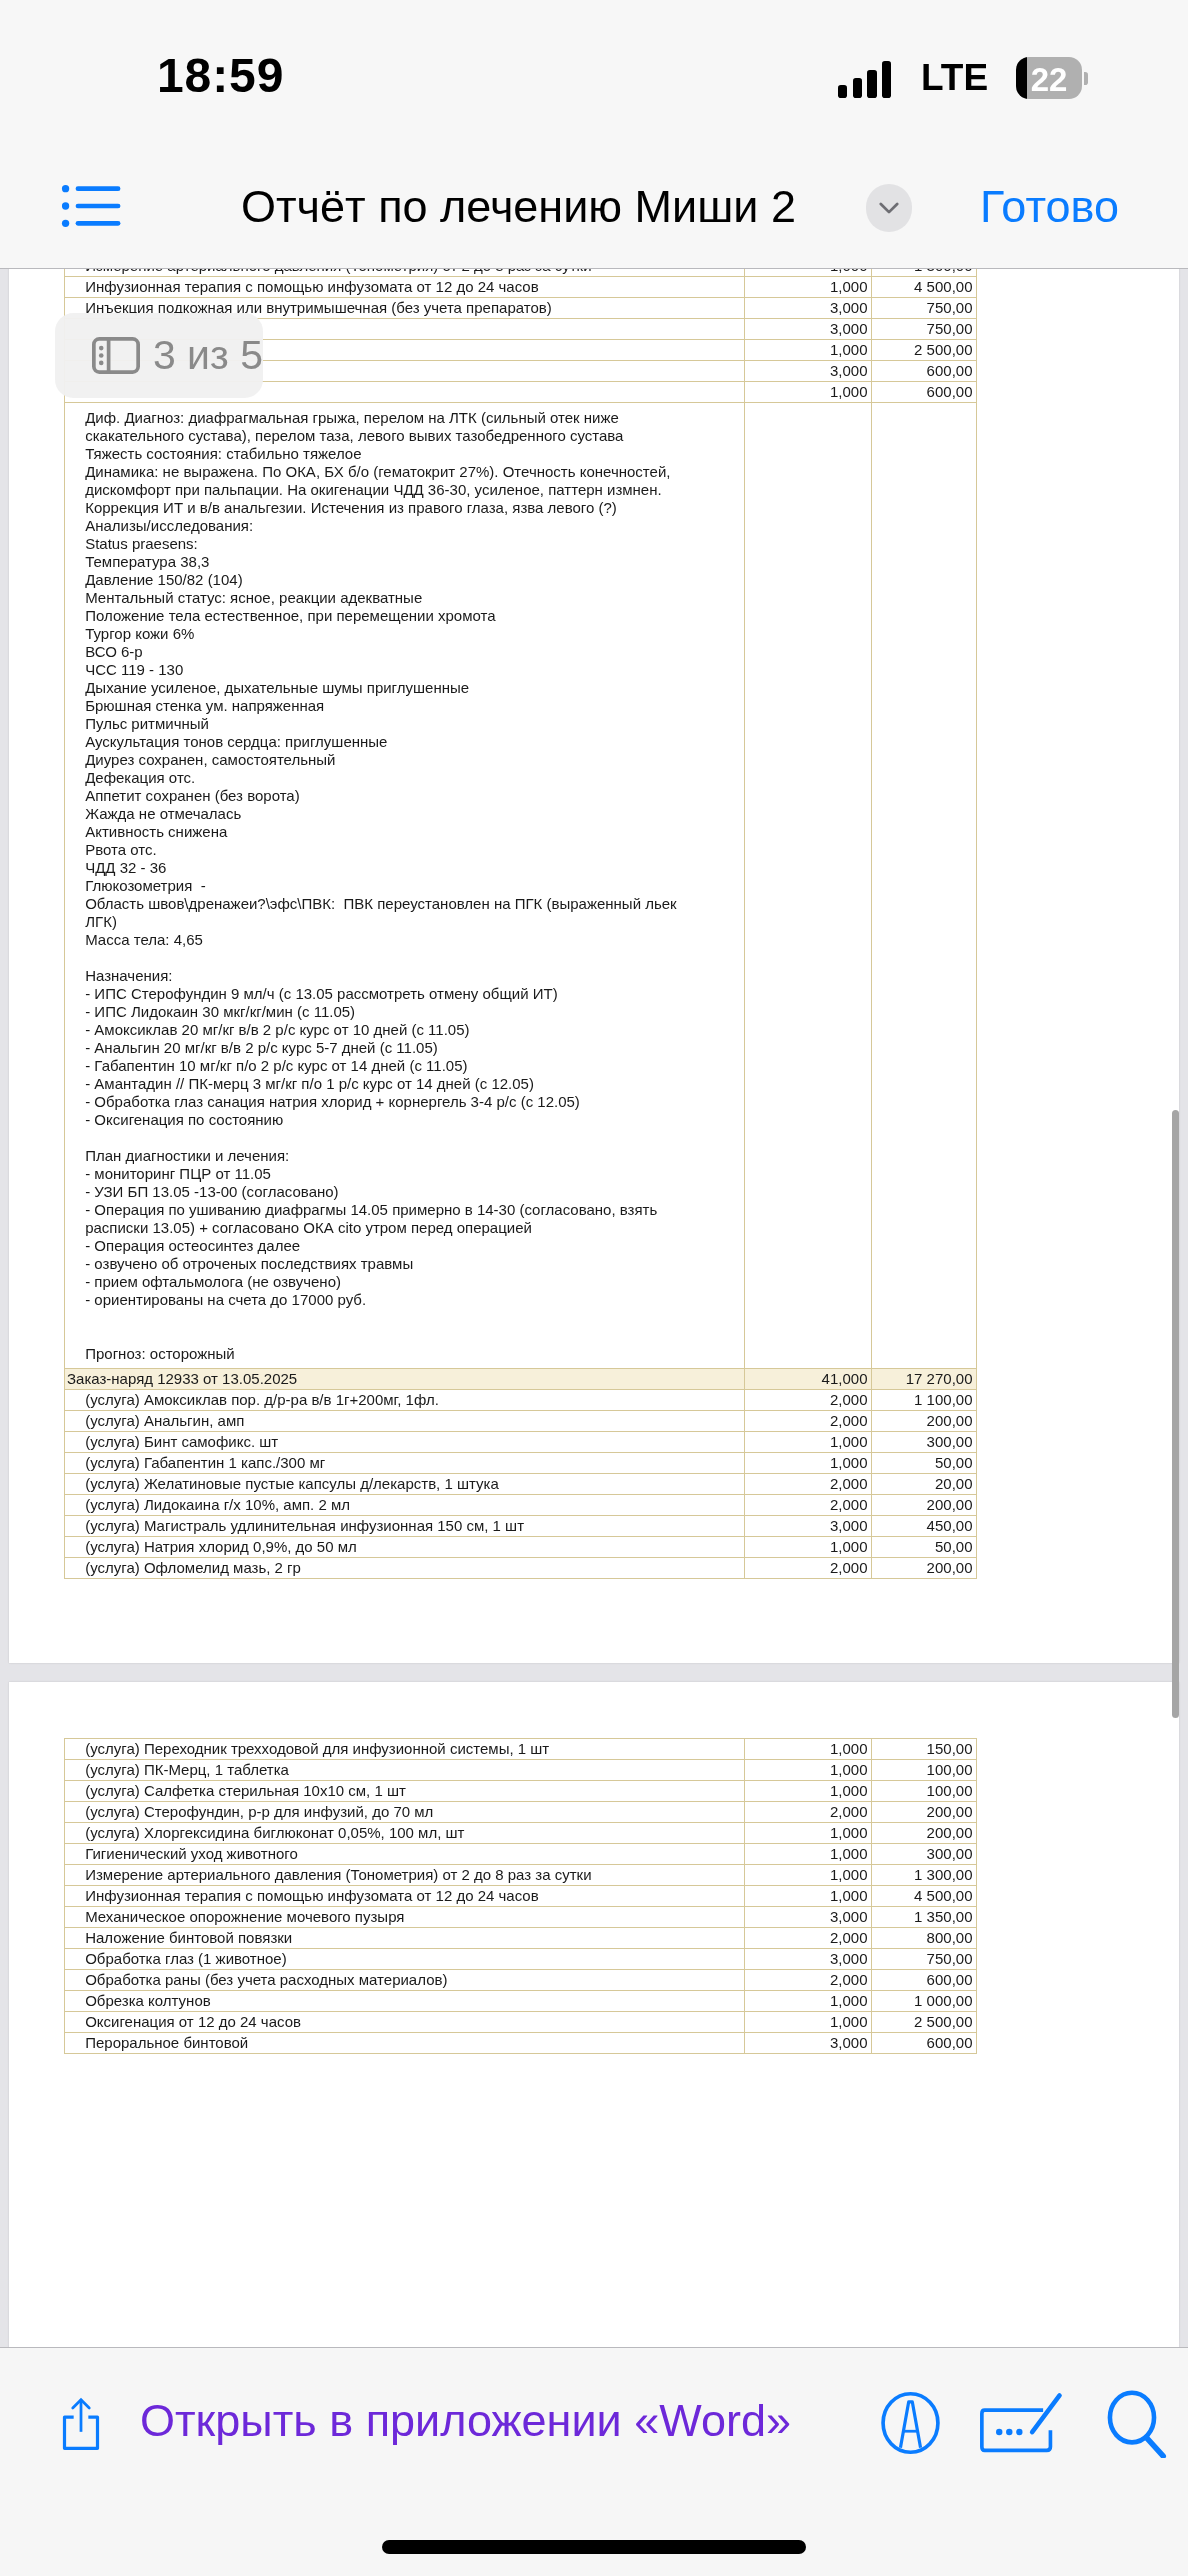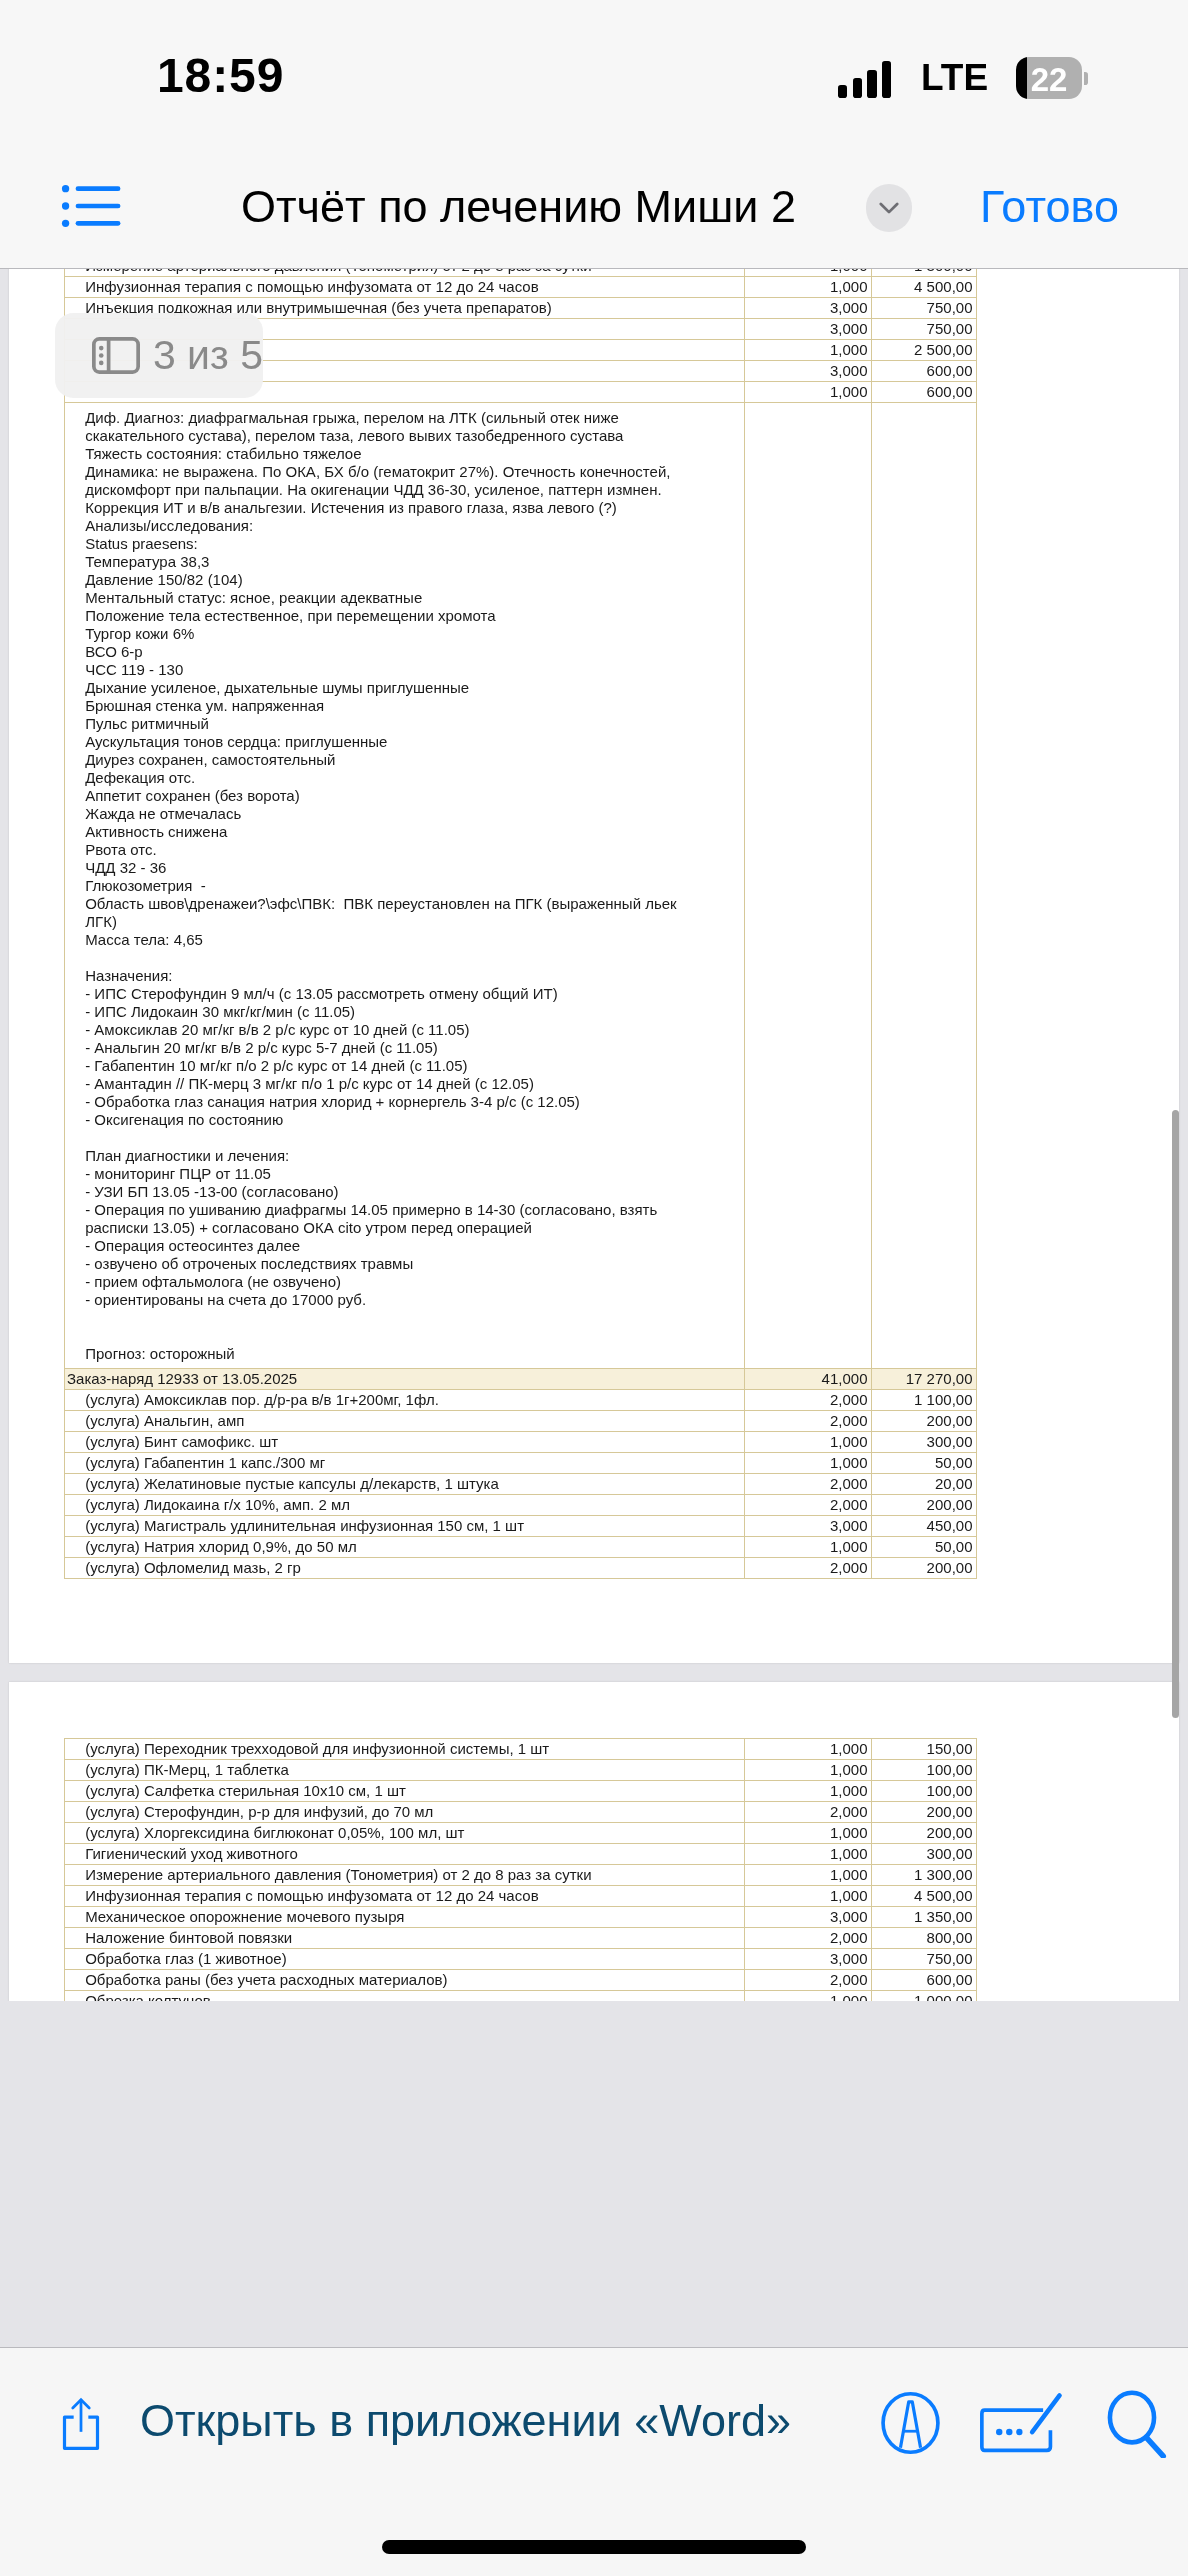--- a/index.html
+++ b/index.html
@@ -16,21 +16,21 @@
   .battery .fill { position: absolute; left: 0; top: 0; width: 11px; height: 100%; background: #000; }
   .battery .num { position: absolute; left: 0; width: 100%; text-align: center; top: 3.7px; font-size: 33px; font-weight: 700; color: #fff; }
   .battery-tip { position: absolute; left: 1084px; top: 72px; width: 3.7px; height: 13px; background: #b0b0b0; border-radius: 0 2.8px 2.8px 0; }
 
   .list-icon { position: absolute; left: 61px; top: 184px; width: 64px; height: 44px; cursor: pointer; }
   .doc-title { position: absolute; left: 241px; top: 181px; font-size: 45px; font-weight: 400; color: #000; white-space: nowrap; }
   .title-chevron { position: absolute; left: 866px; top: 184px; width: 46px; height: 48px; border-radius: 24px; background: #e2e2e4; display: flex; align-items: center; justify-content: center; cursor: pointer; }
   .done-btn { position: absolute; left: 980px; top: 181px; font-size: 45px; color: #0a7cff; cursor: pointer; }
 
   
-  .scroller { position: absolute; left: 0; top: 0; width: 1188px; height: 2001px; overflow: hidden; padding-left: 33px; }
+  .scroller { position: absolute; left: 0; top: 0; width: 1188px; height: 2348px; overflow: hidden; padding-left: 33px; }
   .sheet { position: absolute; left: 9.2px; width: 1170px; background: #fff; box-shadow: 0 0 1.8px rgba(0,0,0,0.15); }
   .sheet1 { top: 147px; height: 1516px; }
   .sheet2 { top: 1682px; height: 829px; }
 
   table.rep { position: absolute; left: 55px; width: 912px; border-collapse: collapse; table-layout: fixed; font-size: 15px; color: #1a1a1a; }
   table.rep td { border: 1.8px solid #d6c898; padding: 0 3.7px 0 20px; height: 21px; line-height: 17.5px; vertical-align: middle; white-space: nowrap; overflow: hidden; }
   table.rep td.q, table.rep td.s { text-align: right; padding: 0 3.7px 0 0; }
   table.rep col.c1 { width: 680px; }
   table.rep col.c2 { width: 127px; }
   table.rep col.c3 { width: 105px; }
@@ -44,21 +44,21 @@
   
   .page-badge { position: absolute; left: 55px; top: 313px; width: 208px; height: 85px; border-radius: 18.4px; background: rgba(240,240,240,0.96); display: flex; align-items: center; gap: 13px; padding-left: 33px; z-index: 10; justify-content: flex-end; }
   .page-badge .lbl { font-size: 41px; color: #8a8a8a; }
 
   
   .scrollbar { position: absolute; left: 1172px; top: 1110px; width: 7.4px; height: 608px; border-radius: 3.7px; background: #a5a5a5; z-index: 15; cursor: pointer; }
 
   
   .toolbar { position: absolute; left: 0; top: 2347px; width: 1188px; height: 229px; background: #f6f6f6; border-top: 0.9px solid #b9b9bd; z-index: 20; }
   .share-icon { position: absolute; left: 59px; top: 2397px; width: 44px; height: 55px; cursor: pointer; }
-  .open-word { position: absolute; left: 140px; top: 2395px; font-size: 45px; color: #0c4a6e; cursor: pointer; white-space: nowrap; }
+  .open-word { position: absolute; left: 140px; top: 2395px; font-size: 45px; color: #6d28d9; cursor: pointer; white-space: nowrap; }
   .markup-icon { position: absolute; left: 880px; top: 2391px; width: 61px; height: 64px; cursor: pointer; }
   .form-icon { position: absolute; left: 979px; top: 2390px; width: 88px; height: 64px; cursor: pointer; }
   .search-icon { position: absolute; left: 1106px; top: 2390px; width: 63px; height: 68px; cursor: pointer; }
   .home-indicator { position: absolute; left: 382px; top: 2540px; width: 424px; height: 14px; border-radius: 7.4px; background: #000; z-index: 21; }
 </style>
 </head>
 <body>
 
 <div class="scroller">
   <div class="sheet sheet1">

